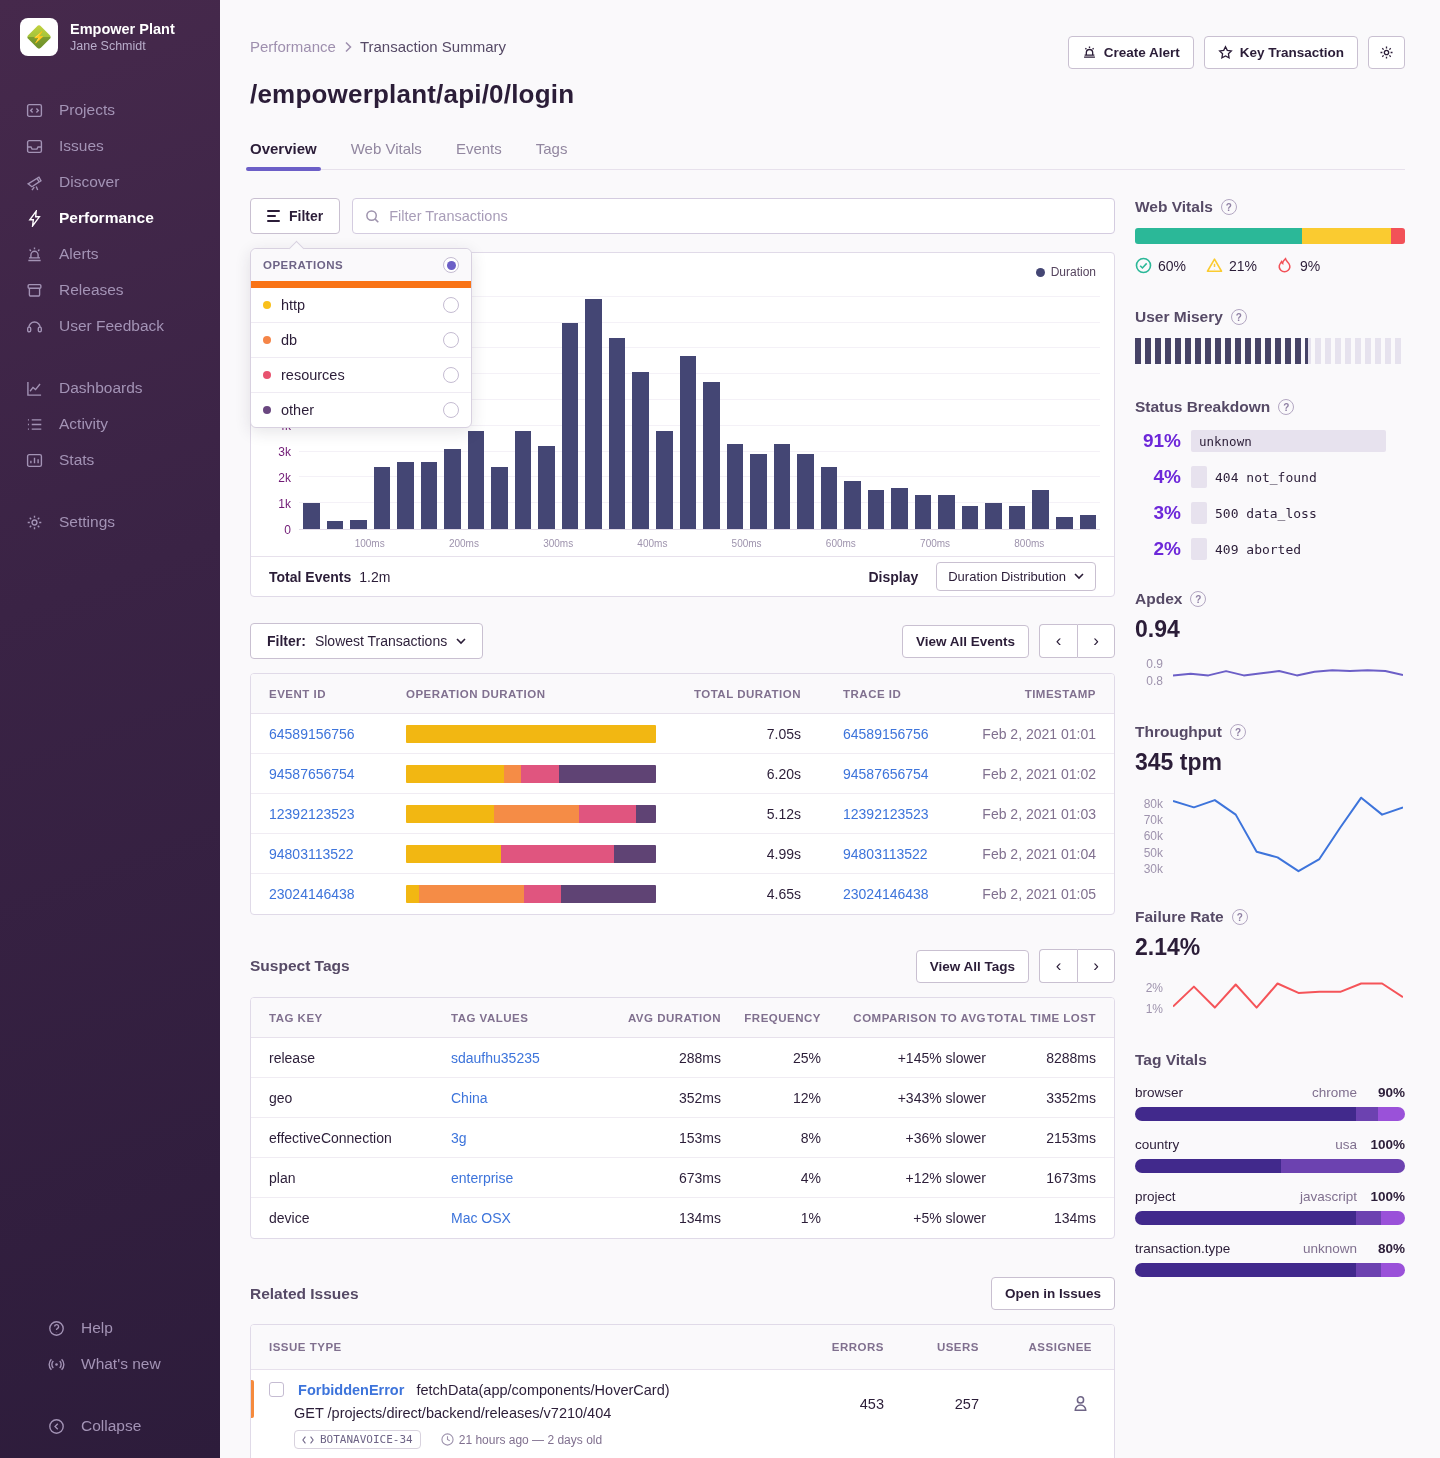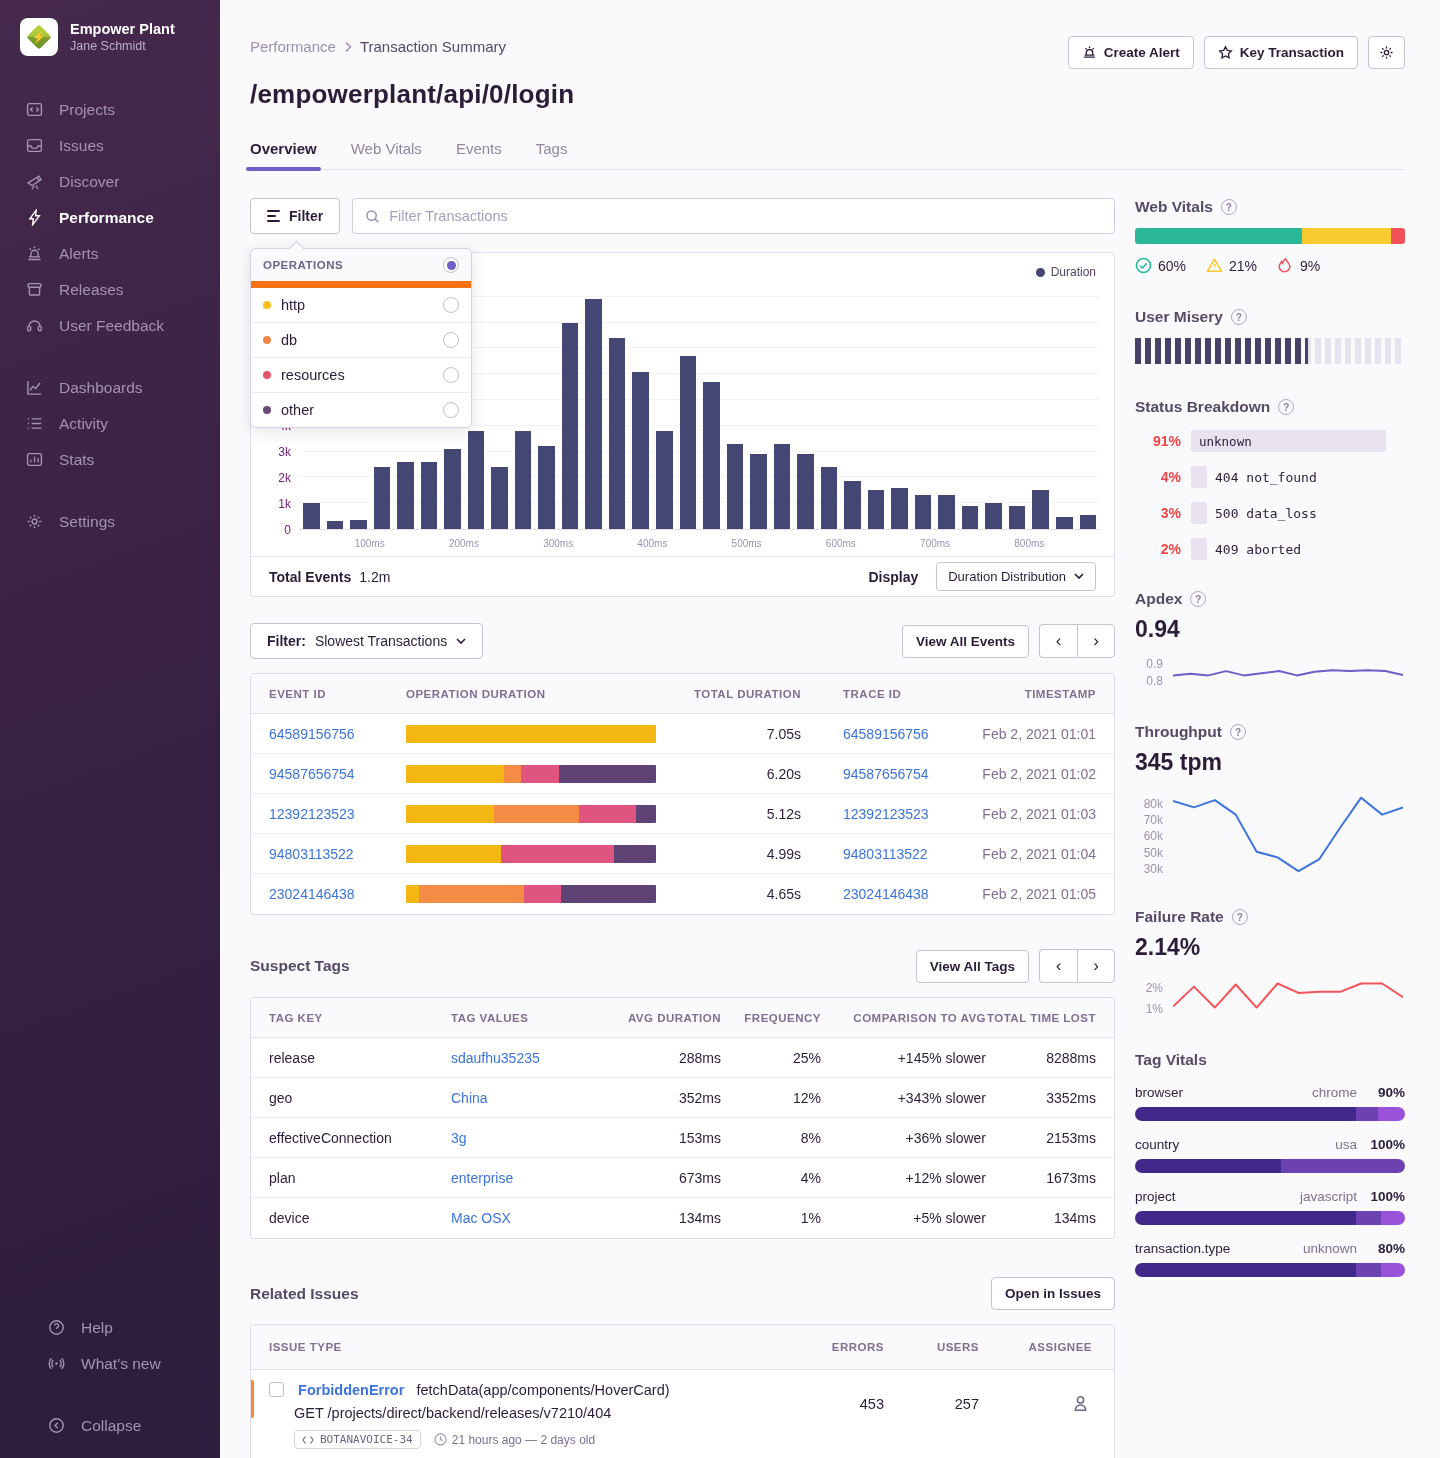--- a/index.html
+++ b/index.html
@@ -10,21 +10,21 @@
   
   .sidebar { position:absolute; left:0; top:0; width:220px; height:1458px;
     background:linear-gradient(160deg,#46294C 0%,#3A2345 40%,#2D1C3B 100%); color:#A austin; color:#A99BB8; }
   .org { display:flex; align-items:center; gap:12px; padding:18px 16px 10px 20px; cursor:pointer; }
   .org-logo { width:38px; height:38px; background:#fff; border-radius:8px; display:flex; align-items:center; justify-content:center; flex:none; }
   .org-gem { width:18px; height:18px; border-radius:3px; transform:rotate(45deg); background:linear-gradient(135deg,#C4D23E 0%,#A4C43C 50%,#7E9F2F 50%,#6C8F28 100%); position:relative; }
   .org-gem::after{ content:"⚡"; position:absolute; inset:0; transform:rotate(-45deg); color:#fff; font-size:11px; line-height:18px; text-align:center; }
   .org-name { color:#fff; font-weight:bold; font-size:14.5px; }
   .org-user { color:#B9AECB; font-size:12.5px; margin-top:2px; }
   .nav { margin-top:26px; }
-  .nav-item { display:flex; align-items:flex-start; gap:16px; padding:9px 20px 9px 26px; font-size:15.5px; color:#A393B5; cursor:pointer; }
+  .nav-item { display:flex; align-items:flex-end; gap:16px; padding:9px 20px 9px 26px; font-size:15.5px; color:#A393B5; cursor:pointer; }
   .nav-item svg { width:17px; height:17px; stroke:currentColor; fill:none; stroke-width:1.3; flex:none; }
   .nav-item.active { color:#FFFFFF; font-weight:bold; }
   .nav-gap { height:26px; }
   .sidebar-bottom { position:absolute; left:0; bottom:14px; width:100%;margin-left:22px; }
 
   
   .main { position:absolute; left:220px; top:0; width:1220px; height:1458px; background:#FAF9FB; }
   .page-head { padding:38px 35px 0 30px; position:relative; }
   .breadcrumb { font-size:15px; color:#9E8FAE; display:flex; gap:8px; align-items:center; }
   .breadcrumb .crumb-cur { color:#564A66; }
@@ -123,41 +123,41 @@
   .c-err { width:95px; text-align:right; }
   .c-usr { width:95px; text-align:right; }
   .c-asgn { width:135px; text-align:right; padding-right:22px; }
   .issue-row { display:flex; padding:12px 0 12px 0; position:relative; }
   .issue-level { position:absolute; left:0; top:10px; width:3px; height:38px; background:#F58A3D; border-radius:0 2px 2px 0; }
   .issue-main { flex:1; padding-left:18px; }
   .checkbox { width:15px; height:15px; border:1px solid #C5BCD2; border-radius:3px; background:#fff; display:inline-block; vertical-align:-2px; margin-right:10px; cursor:pointer; }
   .issue-line1 { font-size:14.5px; }
   .issue-line1 .err-type { font-weight:bold; }
   .issue-line2 { font-size:14.5px; margin:7px 0 9px 25px; color:#2B1D38; }
-  .issue-line3 { margin-left:25px; display:flex; align-items:center; gap:13px; font-size:12px; color:#80708F; }
+  .issue-line3 { margin-left:25px; display:flex; align-items:center; gap:20px; font-size:12px; color:#80708F; }
   .short-id-badge { border:1px solid #D8D2DE; border-radius:4px; padding:2px 7px; font-size:11px; color:#6E6486; display:inline-flex; gap:6px; align-items:center; }
   .issue-num { width:95px; text-align:right; font-size:14.5px; padding-top:14px; }
   .issue-asgn { width:135px; text-align:right; padding-right:24px; padding-top:12px; }
   .issue-asgn svg { width:19px; height:19px; stroke:#6E6486; fill:none; stroke-width:1.3; cursor:pointer; }
 
   
   .side-title { font-size:15.5px; font-weight:bold; color:#564A66; display:flex; align-items:center; gap:8px; }
   .qmark { width:16px; height:16px; border:1.5px solid #B3A7C2; border-radius:50%; color:#8E7FA3; font-size:10px; font-weight:bold; display:inline-flex; align-items:center; justify-content:center; cursor:pointer; }
   .wv-bar { margin-top:12px; height:16px; display:flex; border-radius:3px; overflow:hidden; }
   .wv-stats { display:flex; gap:20px; margin-top:13px; font-size:14px; align-items:center; }
   .wv-stat { display:flex; align-items:center; gap:6px; }
   .wv-stat svg { width:17px; height:17px; }
   .misery-wrap { position:relative; height:26px; margin-top:12px; }
   .misery-track, .misery-fill { position:absolute; top:0; bottom:0; left:0;
     background:repeating-linear-gradient(90deg, var(--c) 0 6px, transparent 6px 10px); }
   .misery-track { right:0; --c:#E6E2EE; }
   .misery-fill { --c:#454266; }
   .section { margin-top:34px; }
   .sb-row { display:flex; align-items:center; margin-top:14px; gap:10px; }
-  .sb-pct { width:46px; text-align:right; font-size:14px; font-weight:bold; color:#ef4444; flex:none; }
+  .sb-pct { width:46px; text-align:right; font-size:19px; font-weight:bold; color:#6d28d9; flex:none; }
   .sb-bar { height:22px; background:#E7E2EE; border-radius:2px; display:flex; align-items:center; padding:0 8px; font-size:12.5px; color:#2B1D38; overflow:hidden; flex:none; min-width:7px; }
   .sb-track { flex:1; display:flex; align-items:center; gap:8px; }
   .sb-text { font-size:13px; color:#2B1D38; white-space:pre; }
   .big-val { font-size:23px; font-weight:bold; color:#2B1D38; margin-top:8px; }
   .linechart { position:relative; margin-top:12px; }
   .lc-labels { position:absolute; left:0; top:0; bottom:0; width:32px; }
   .lc-labels span { position:absolute; right:4px; transform:translateY(-50%); font-size:12px; color:#9E93AD; }
   .lc-plot { position:absolute; left:38px; right:2px; top:0; bottom:0; }
   .lc-plot svg { width:100%; height:100%; display:block; }
   .lc-apdex { height:34px; }

